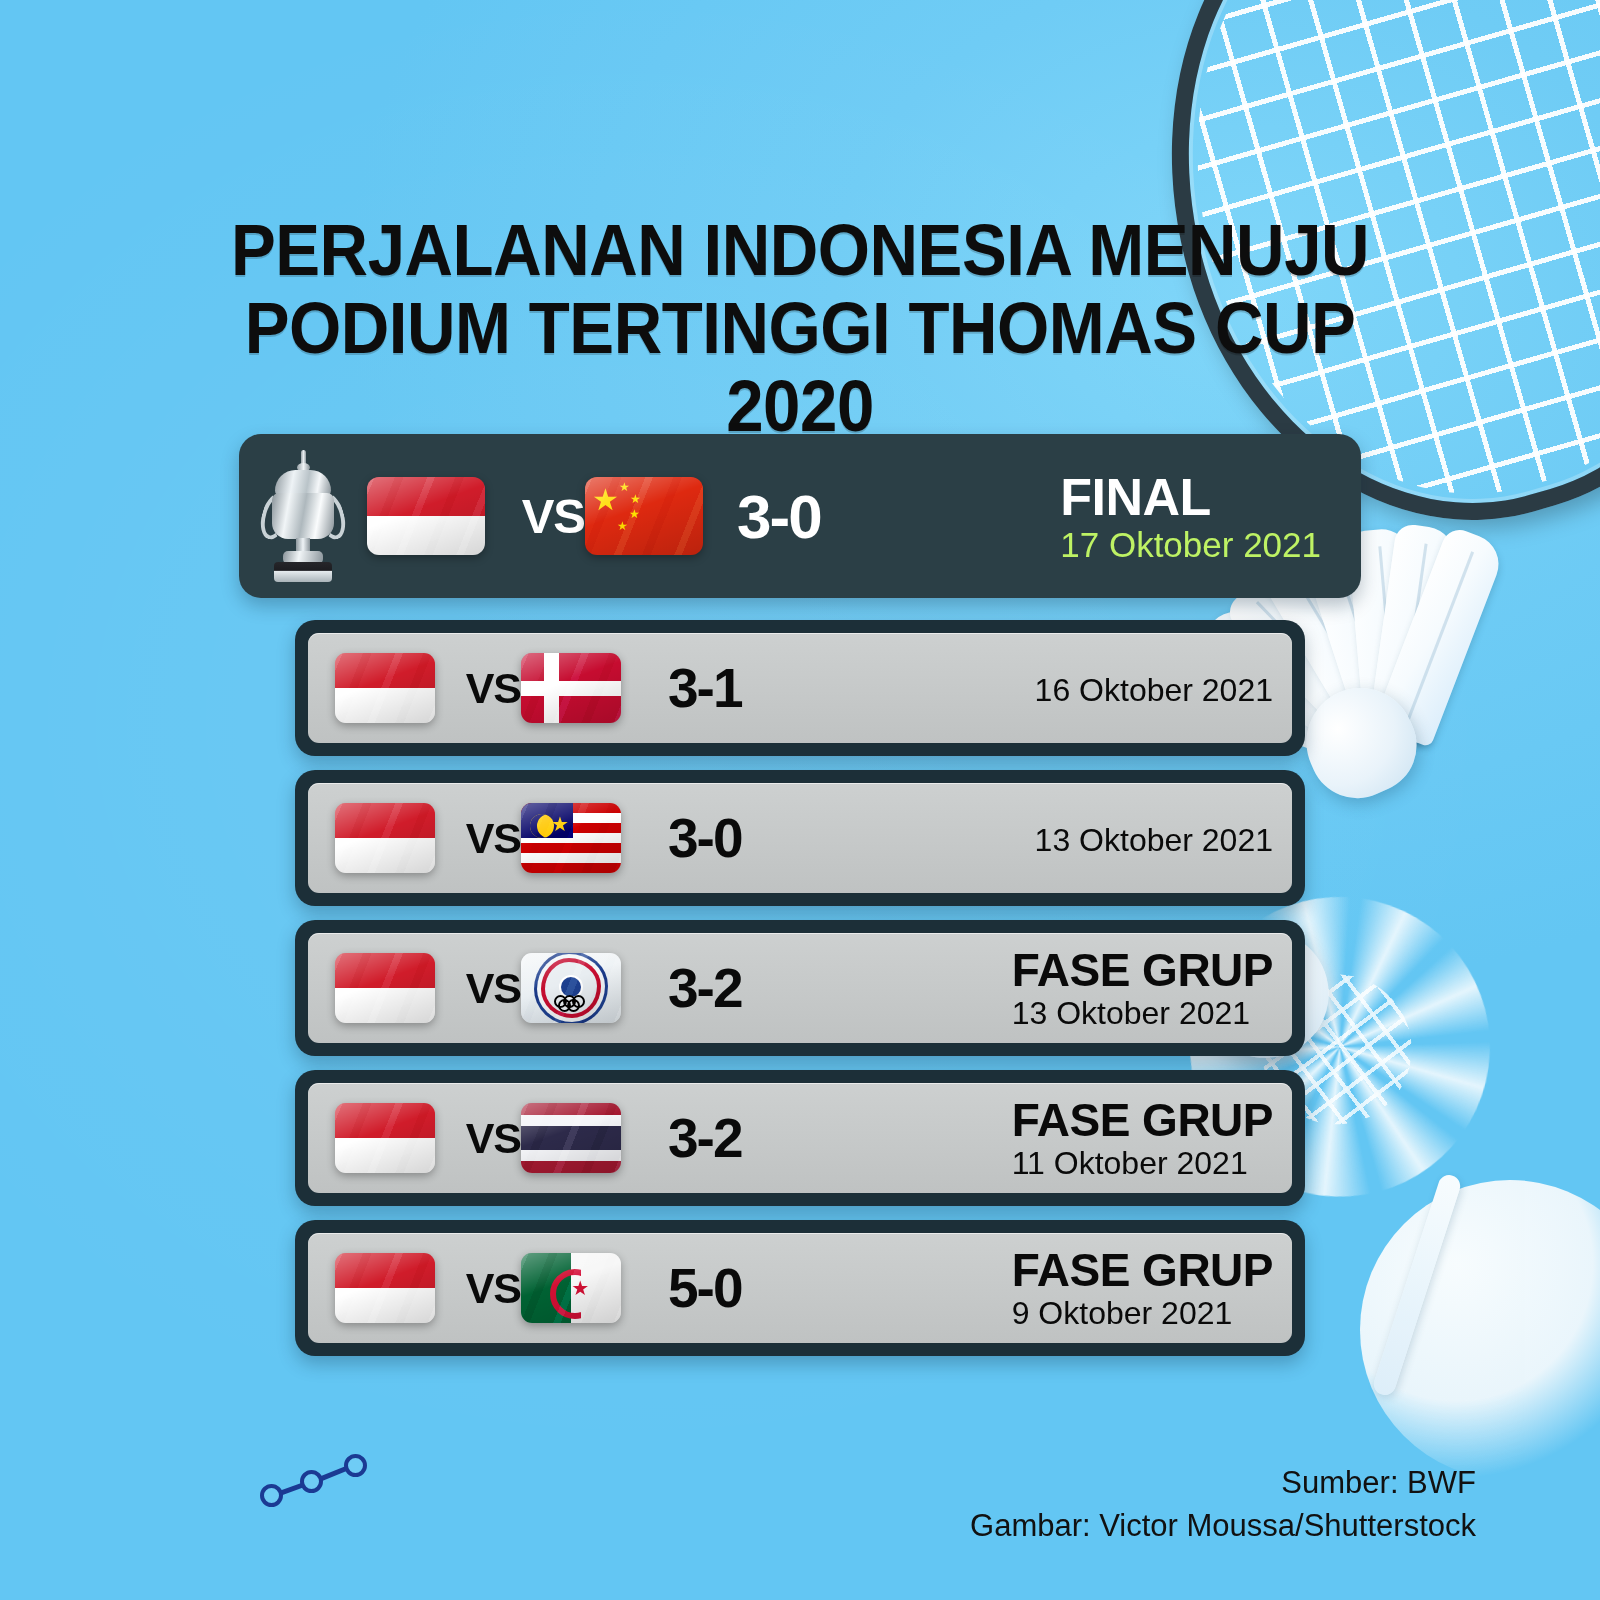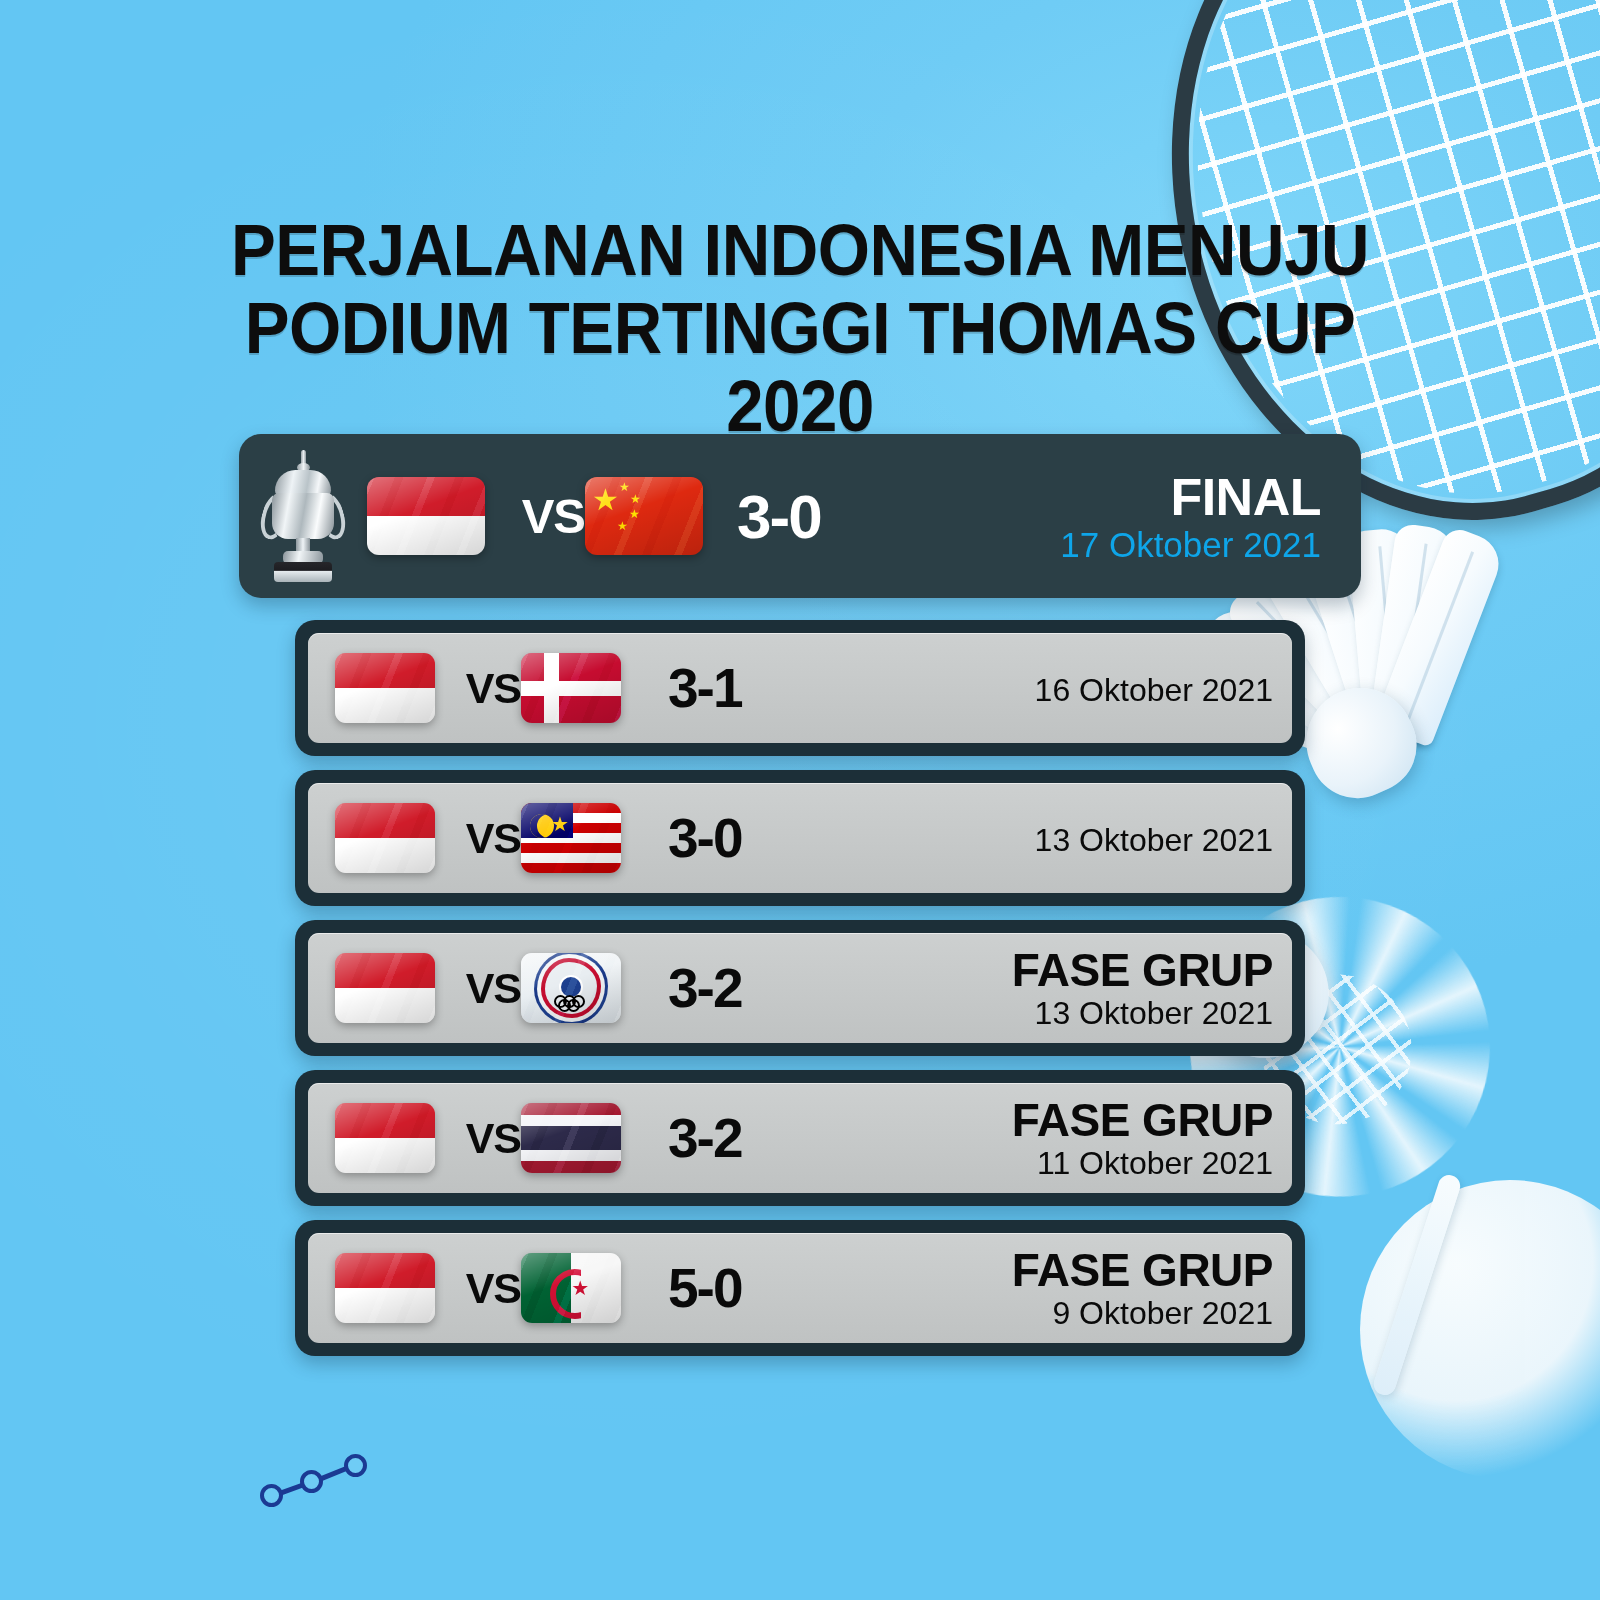--- a/index.html
+++ b/index.html
@@ -230,29 +230,29 @@
 
   .score{
     font-weight:700;flex:0 0 auto;letter-spacing:-2px;
     font-family:"Liberation Sans","DejaVu Sans",sans-serif;
   }
   .row.final .score{color:#ffffff;font-size:62px;margin-left:34px;}
   .row.gray .score{color:#0a0a0a;font-size:55px;margin-left:47px;}
 
   .spacer{flex:1 1 auto;}
 
-  .meta{flex:0 0 auto;text-align:right;line-height:1.0;padding-right:6px;white-space:nowrap;}
+  .meta{flex:0 0 auto;text-align:left;line-height:1.0;padding-right:6px;white-space:nowrap;}
   .stage-label{
     font-weight:700;letter-spacing:-0.5px;
     font-family:"Liberation Sans Narrow","Liberation Sans",sans-serif;
   }
   .row.final .stage-label{color:#fff;font-size:52px;}
   .row.gray .stage-label{color:#0a0a0a;font-size:46px;}
   .date{margin-top:4px;font-weight:400;}
-  .row.final .date{color:#0ea5e9;font-size:35px;}
+  .row.final .date{color:#bef264;font-size:35px;}
   .row.gray .date{color:#0a0a0a;font-size:32px;}
 
   .row.final .inner{padding:0 34px 0 0;}
   .row.gray .inner{padding:0 26px 0 40px;}
 
   
   .logo{position:absolute;left:152px;top:1452px;width:340px;height:92px;}
   .logo-text{
     position:absolute;left:0;bottom:4px;
     font-size:58px;line-height:1;color:#1b3a93;letter-spacing:-1px;
@@ -487,15 +487,19 @@
     <div class="logo">
       <div class="logo-chart">
         <span class="ln l1"></span>
           <span class="ln l2b"></span>
         <i class="d1"></i>
           <i class="d2"></i>
           <i class="d3"></i>
       </div>
     </div>
 
+    <div class="credits">
+      <div>Sumber: BWF</div>
+      <div>Gambar: Victor Moussa/Shutterstock</div>
+    </div>
 
   </div>
 </div>
 
 </body></html>

